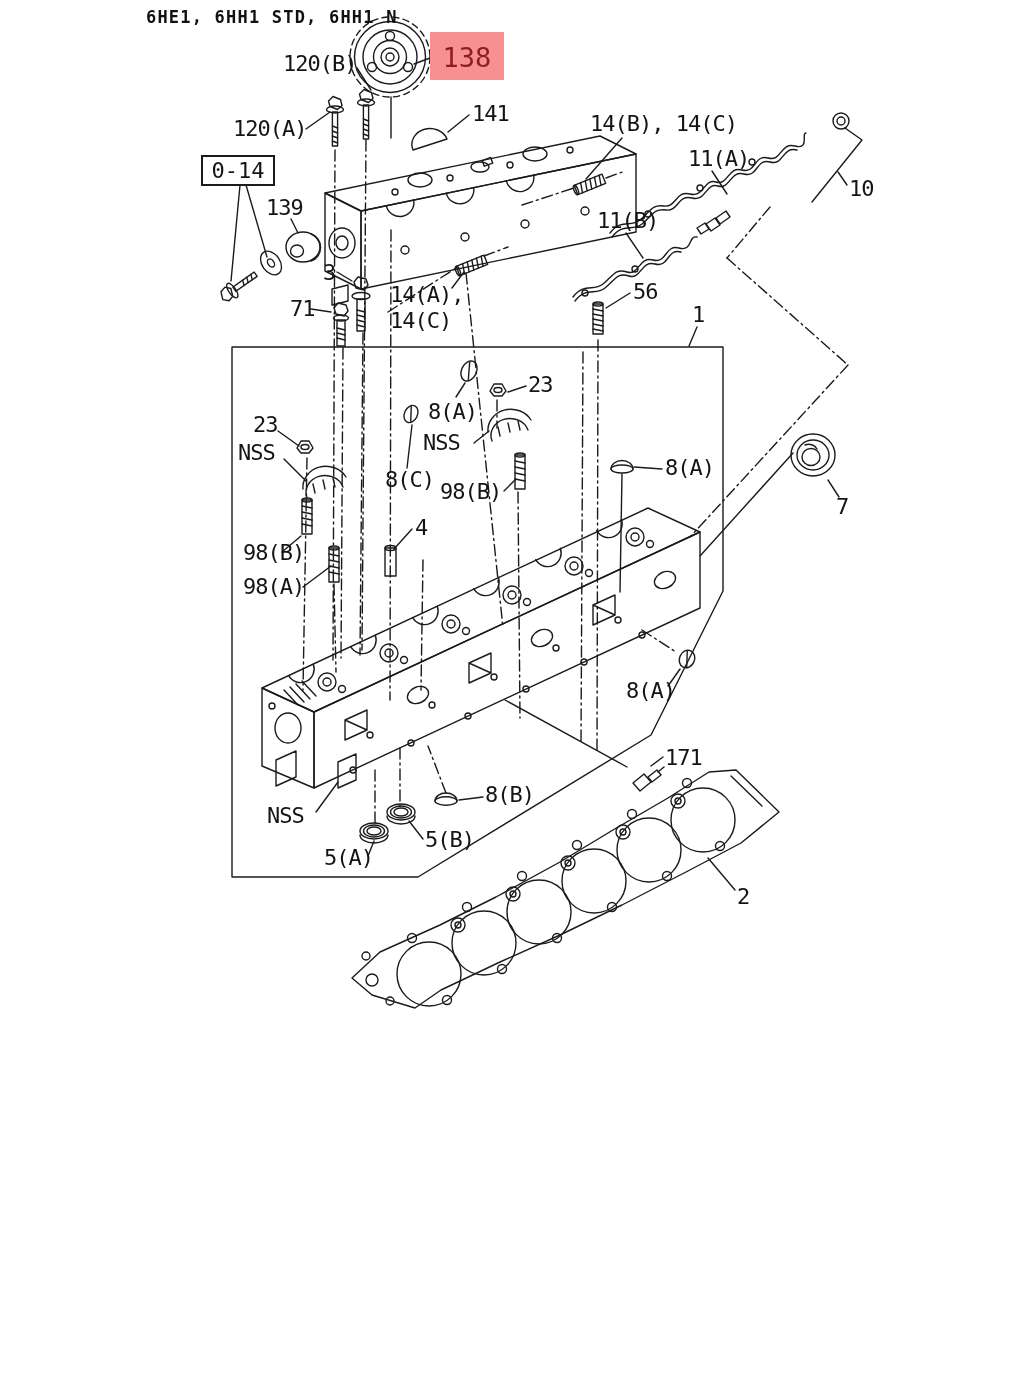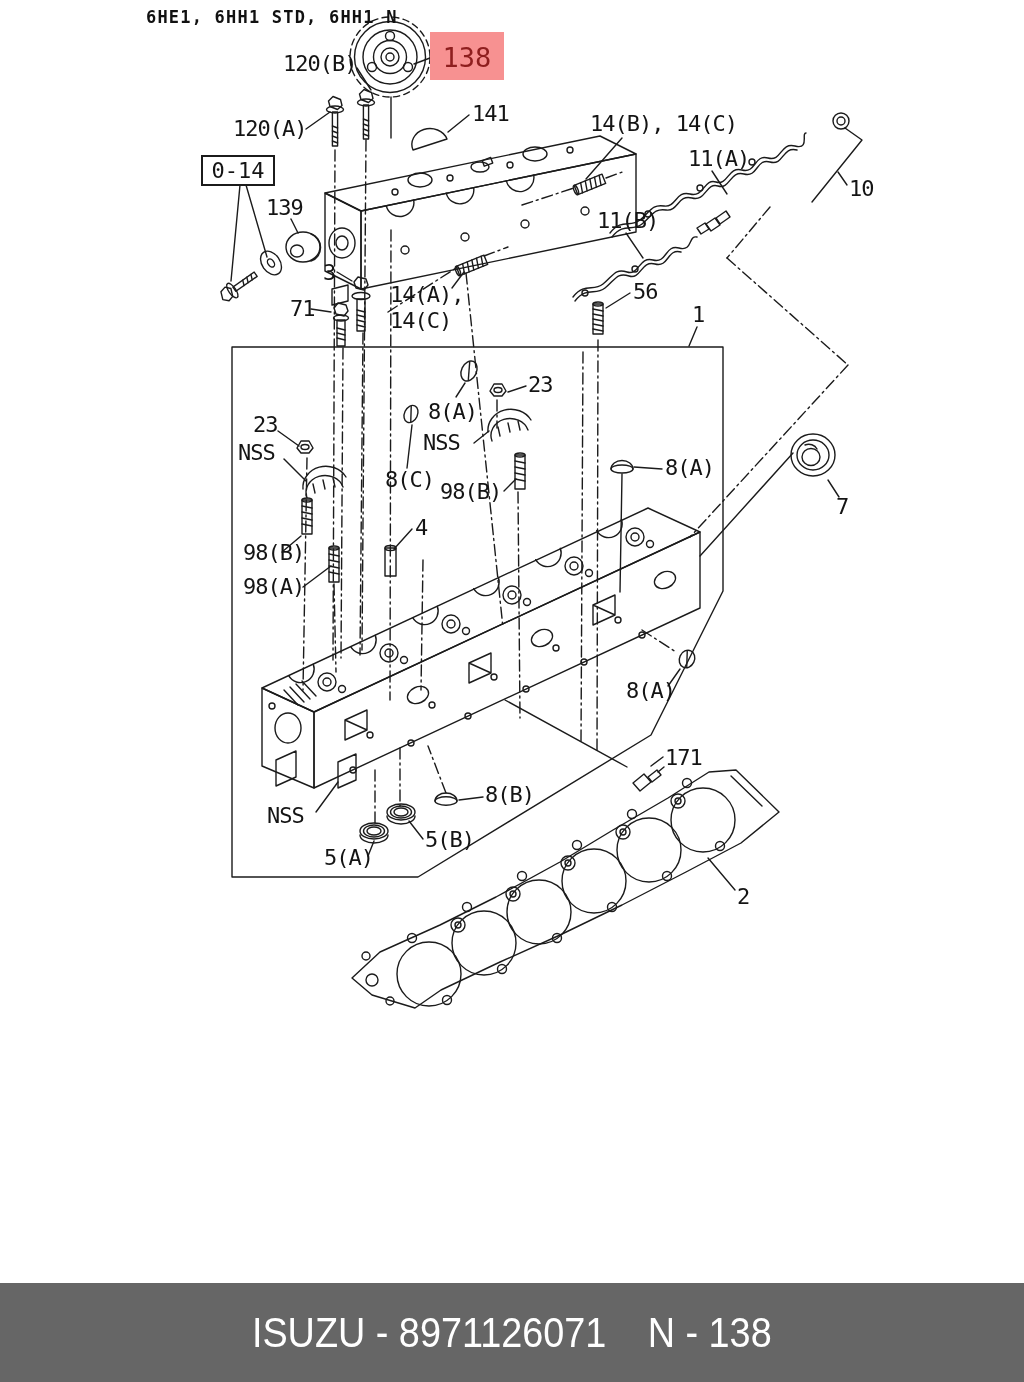--- a/index.html
+++ b/index.html
@@ -435,19 +435,13 @@
     <text class="lbl" x="836" y="514">7</text>
     <text class="lbl" x="267" y="823">NSS</text>
     <text class="lbl" x="324" y="865">5(A)</text>
     <text class="lbl" x="425" y="847">5(B)</text>
     <text class="lbl" x="485" y="802">8(B)</text>
     <text class="lbl" x="665" y="765">171</text>
     <text class="lbl" x="737" y="904">2</text>
   </g>
 </svg>
 
-  <div class="footer">
-    <div class="footer-inner">
-      <span>ISUZU - 8971126071</span>
-      <span>N - 138</span>
-    </div>
-  </div>
 </div>
 
 </body></html>

